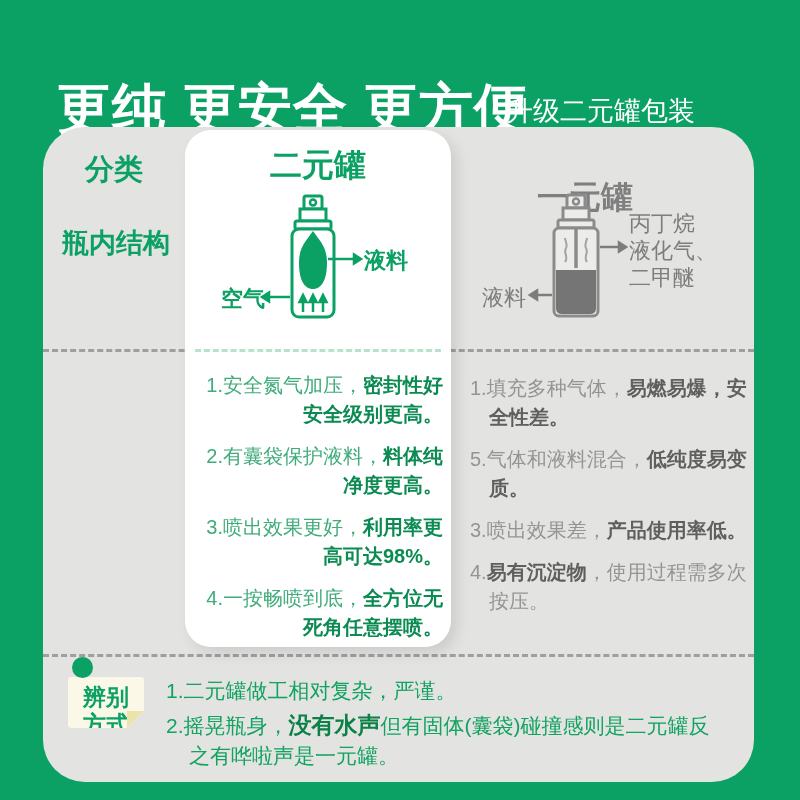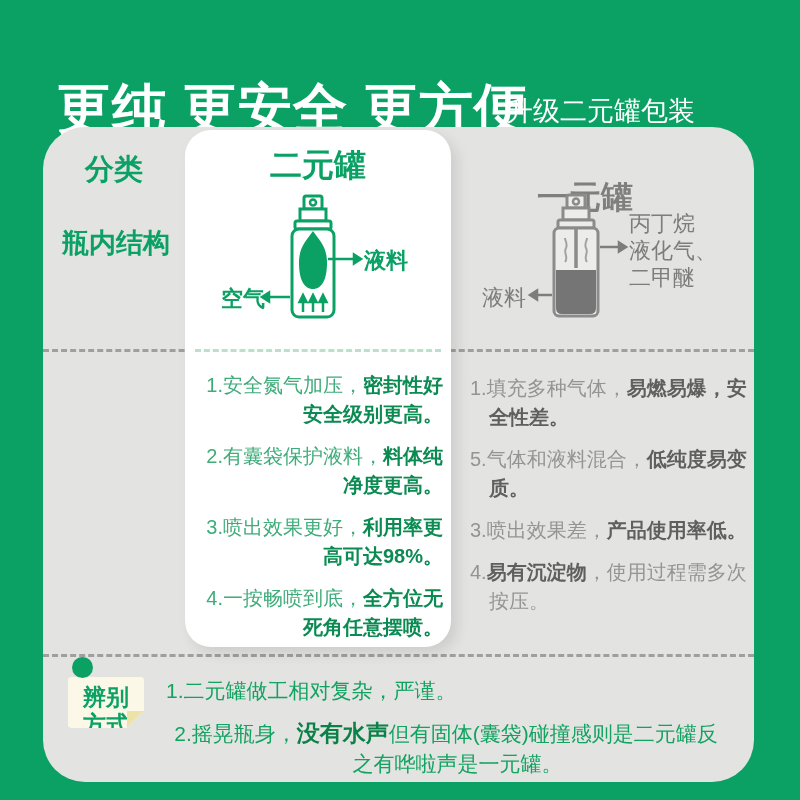--- a/index.html
+++ b/index.html
@@ -85,21 +85,21 @@
   }
   .note-label{
     position:absolute;left:0;right:0;top:7px;text-align:center;
     color:#0ba164;font-weight:bold;font-size:23px;line-height:27px;
   }
   .identify-text{
     position:absolute;left:166px;top:676px;width:560px;z-index:5;
     font-size:21px;line-height:30px;color:#12a361;
   }
   .identify-text p{margin:0;padding-left:23px;text-indent:-23px;}
-  .identify-text p + p{margin-top:12px;text-align:center;}
+  .identify-text p + p{margin-top:4px;}
   .identify-text b{color:#0b8148;font-size:23px;}
 </style>
 </head>
 <body>
 
 <div class="page">
 
   <div class="main-title">更纯 更安全 更方便</div>
   <div class="sub-title">升级二元罐包装</div>
 

